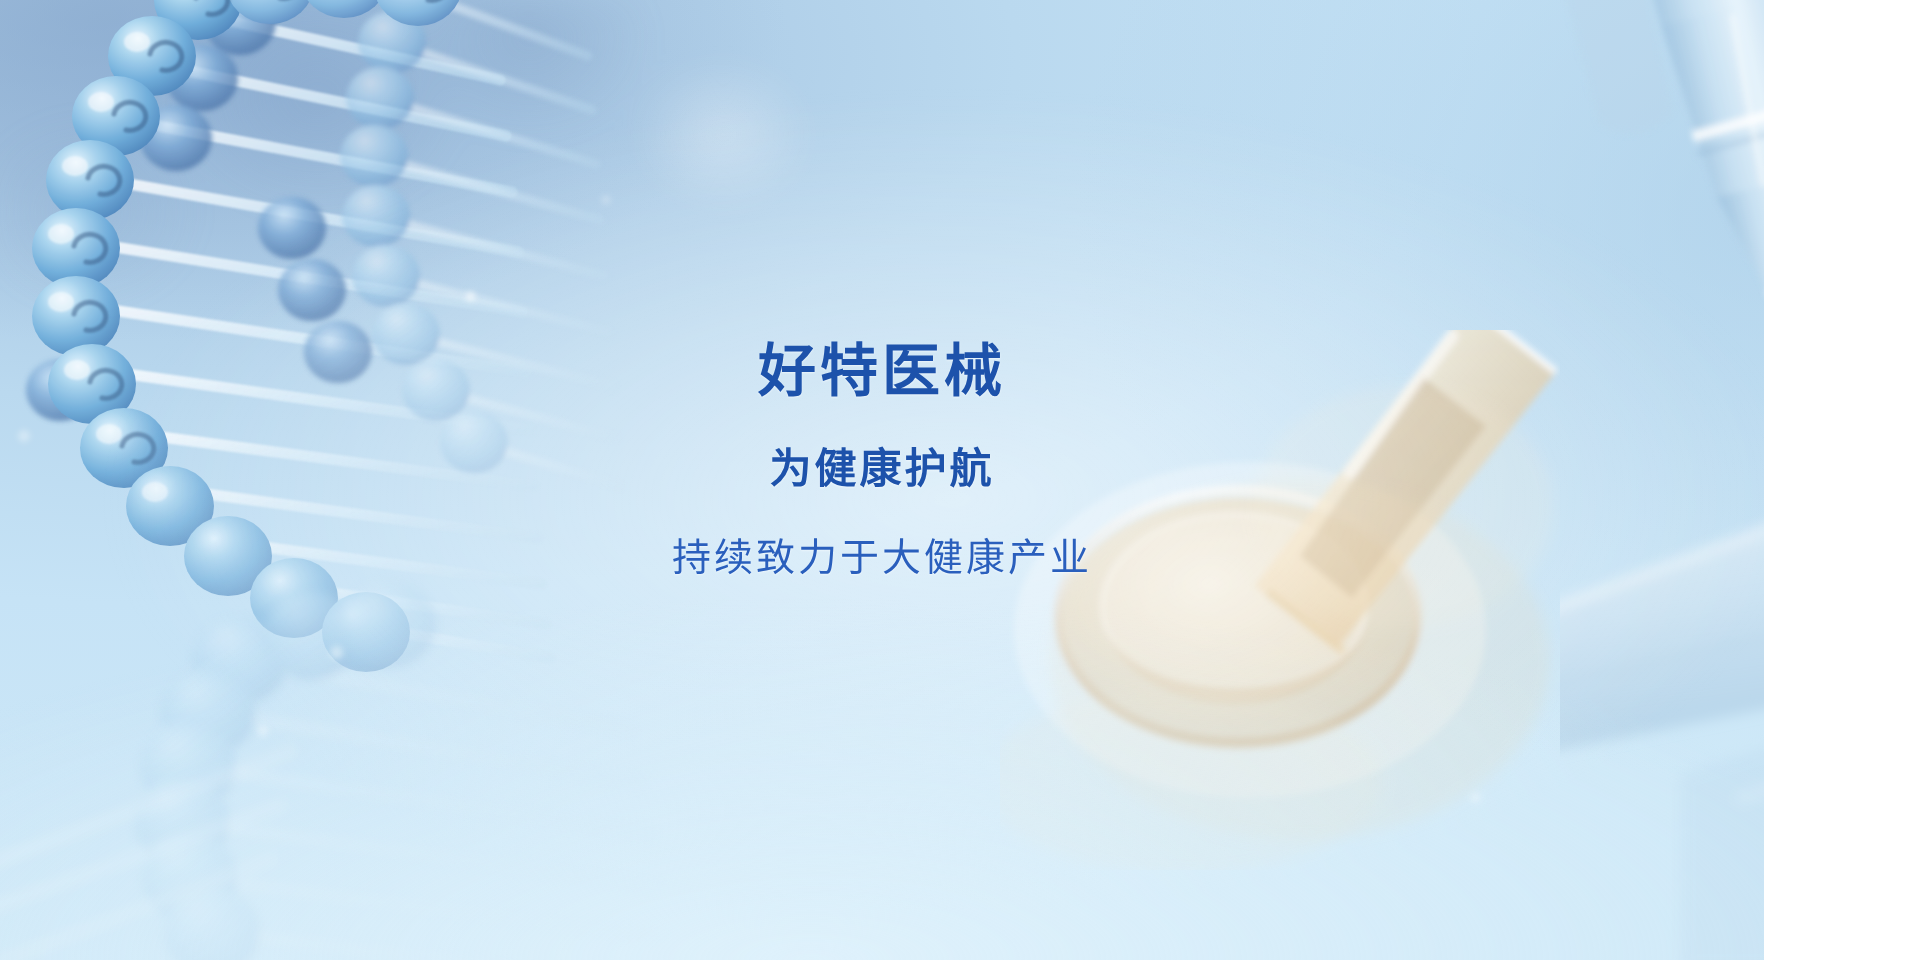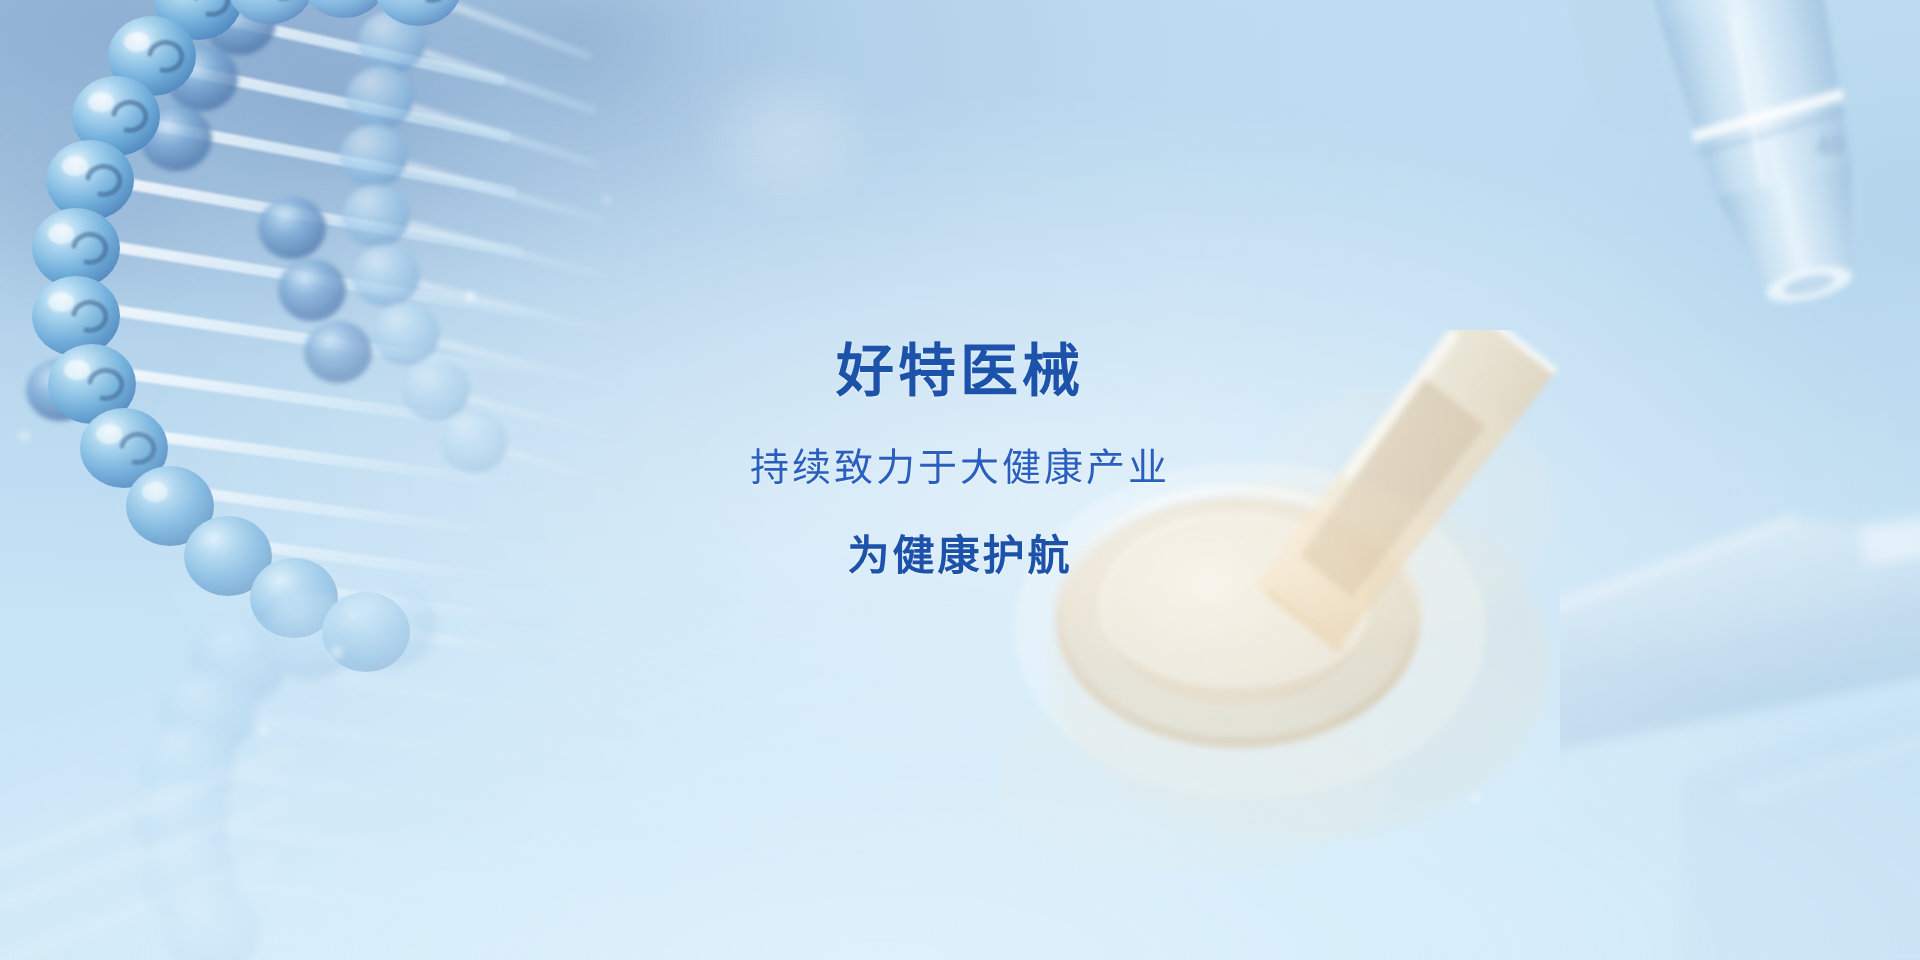--- a/index.html
+++ b/index.html
@@ -6,21 +6,21 @@
   * { margin:0; padding:0; box-sizing:border-box; }
 
   html, body {
     width:1920px; height:960px;
     overflow:hidden;
     font-family:"Liberation Sans","DejaVu Sans",sans-serif;
   }
 
   #banner {
     position:relative;
-    width:1920px; height:960px;
+    width:1764px; height:960px;
     overflow:hidden;
     background:#84cc16;
   }
 
   
   .layer { position:absolute; inset:0; pointer-events:none; }
 
   .bg-base {
     background:
       radial-gradient(120% 95% at 12% 6%,  #9ebfe0 0%, #a9c8e4 16%, #bad9ef 38%, #c6e3f6 60%, #cfe9f8 100%),
@@ -415,17 +415,17 @@
     <div class="mote" style="left:466px;  top:292px; width:9px;  height:9px;"></div>
     <div class="mote" style="left:330px;  top:646px; width:13px; height:13px; opacity:.6;"></div>
     <div class="mote" style="left:258px;  top:726px; width:10px; height:10px; opacity:.55;"></div>
     <div class="mote" style="left:18px;   top:430px; width:12px; height:12px; opacity:.5;"></div>
     <div class="mote" style="left:602px;  top:196px; width:8px;  height:8px;  opacity:.45;"></div>
     <div class="mote" style="left:1470px; top:792px; width:11px; height:11px; opacity:.4;"></div>
   </div>
 
   <div id="headline">
     <div id="title-main">好特医械</div>
+    <div id="title-slogan">为健康护航</div>
     <div id="title-sub">持续致力于大健康产业</div>
-    <div id="title-slogan">为健康护航</div>
   </div>
 
 </div>
 
 </body></html>

